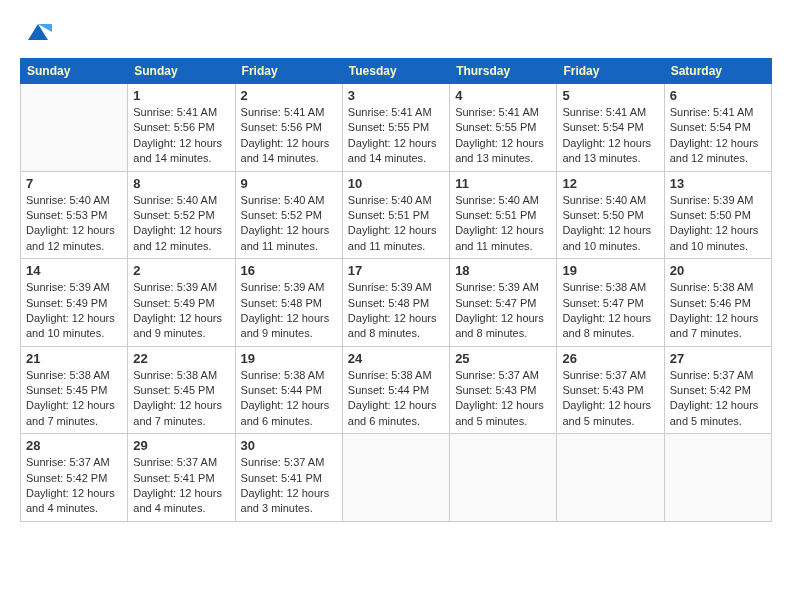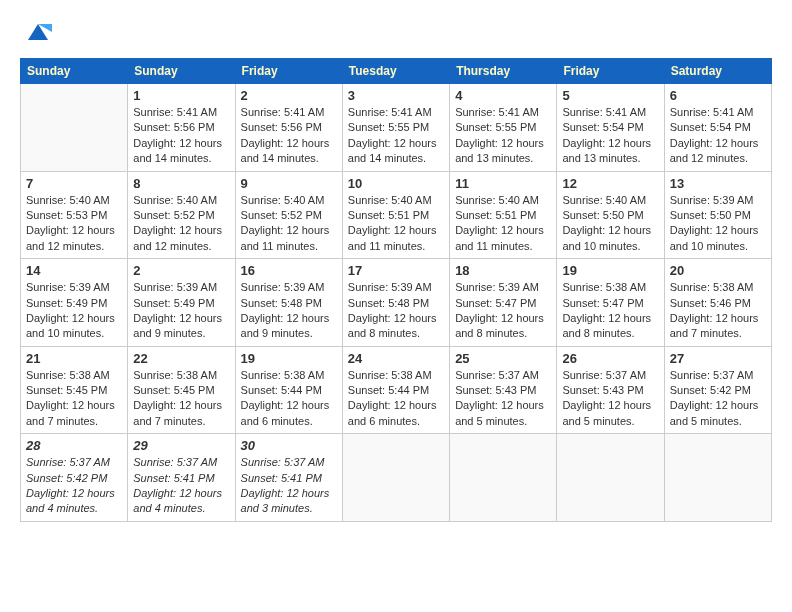--- a/index.html
+++ b/index.html
@@ -89,21 +89,20 @@
       line-height: 1.4;
     }
     .empty-cell {
       background: #f9f9f9;
     }
     .week-row td {
       height: 82px;
     }
     .last-row td {
       height: 72px;
-      font-style: italic;
     }
   </style>
 </head>
 <body>
 
 <div class="page">
   <div class="header">
     <div class="logo">
       <div class="logo-text">
         <span class="logo-general"></span>

